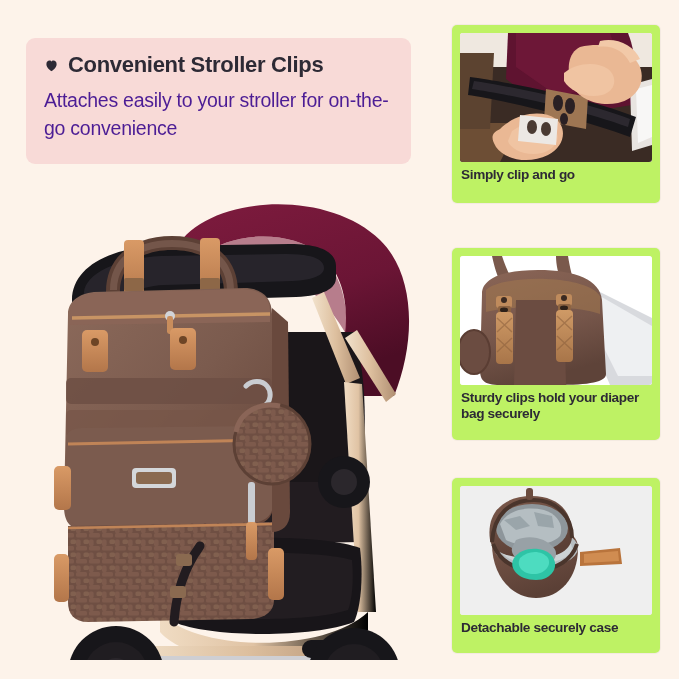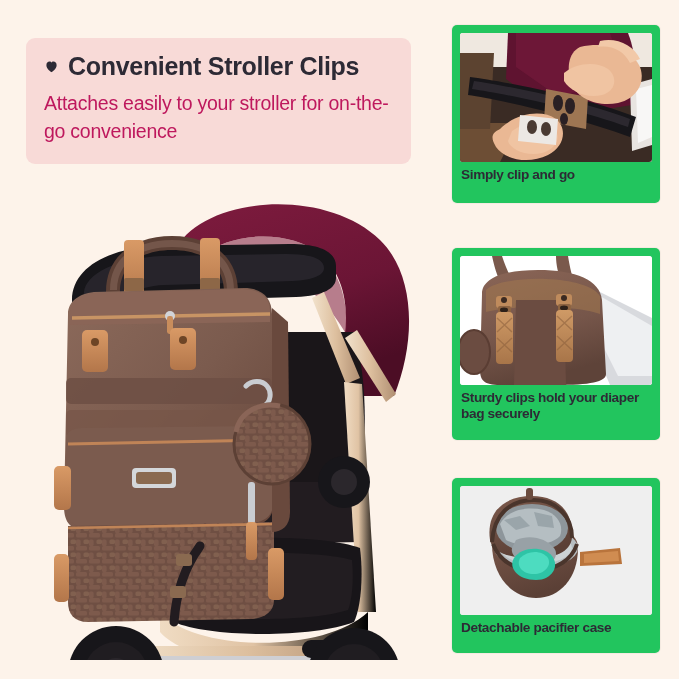--- a/index.html
+++ b/index.html
@@ -18,41 +18,41 @@
 
   
   #feature-callout{
     position:absolute; left:26px; top:38px; width:385px; height:126px;
     background:#f8dad7; border-radius:9px;
     padding:14px 20px 10px 18px;
   }
   #callout-heading-row{ display:flex; align-items:center; gap:9px; }
   #heart-icon{ width:15px; height:15px; flex:0 0 auto; color:#2d2a35; display:block; }
   #callout-heading{
-    font-size:25px; font-weight:bold; color:#2d2a35; letter-spacing:-0.3px;
+    font-size:22px; font-weight:bold; color:#2d2a35; letter-spacing:-0.3px;
     white-space:nowrap;
   }
   #callout-subtext{
-    margin-top:9px; font-size:19.5px; line-height:1.42; color:#be185d;
+    margin-top:9px; font-size:19.5px; line-height:1.42; color:#4c1d95;
     letter-spacing:-0.25px; max-width:355px;
   }
 
   
   #hero-photo{
     position:absolute; left:24px; top:182px; width:410px; height:478px;
   }
   #hero-svg{ width:100%; height:100%; display:block; }
 
   
   #right-column{
     position:absolute; left:452px; top:0; width:208px; height:679px;
   }
   .feature-card{
     position:absolute; left:0; width:208px;
-    background:#22c55e; border-radius:5px;
+    background:#bef264; border-radius:5px;
     box-shadow:0 0 0 1px rgba(0,0,0,0.035);
     overflow:hidden;
   }
   #feature-card-0{ top:25px;  height:178px; }
   #feature-card-1{ top:248px; height:192px; }
   #feature-card-2{ top:478px; height:175px; }
 
   .card-photo{
     position:absolute; left:8px; top:8px; width:192px; height:129px;
     border-radius:3px; overflow:hidden; background:#efefef;
@@ -328,15 +328,15 @@
         <path d="M33 58 C40 76 56 84 76 84 C96 84 112 74 117 58" stroke="#4a352c" stroke-width="4" fill="none"></path>
 
         <rect x="66" y="2" width="7" height="12" rx="3" fill="#6b4c3f"></rect>
 
         <path d="M56 54 C70 48 86 52 94 62 C100 70 92 80 78 80 C62 80 50 70 52 62 Z" fill="#98a1a6"></path>
 
         <path d="M54 72 C62 60 84 60 92 70 C100 80 92 94 76 94 C58 94 48 82 54 72 Z" fill="#2ec4a6"></path>
         <path d="M60 72 C68 64 82 64 88 72 C92 80 84 88 74 88 C62 88 56 80 60 72 Z" fill="#4ddcc0"></path>
       </svg>
     </div>
-    <div class="card-caption">Detachable pacifier case</div>
+    <div class="card-caption">Detachable securely case</div>
   </div>
 </div>
 
 </body></html>

